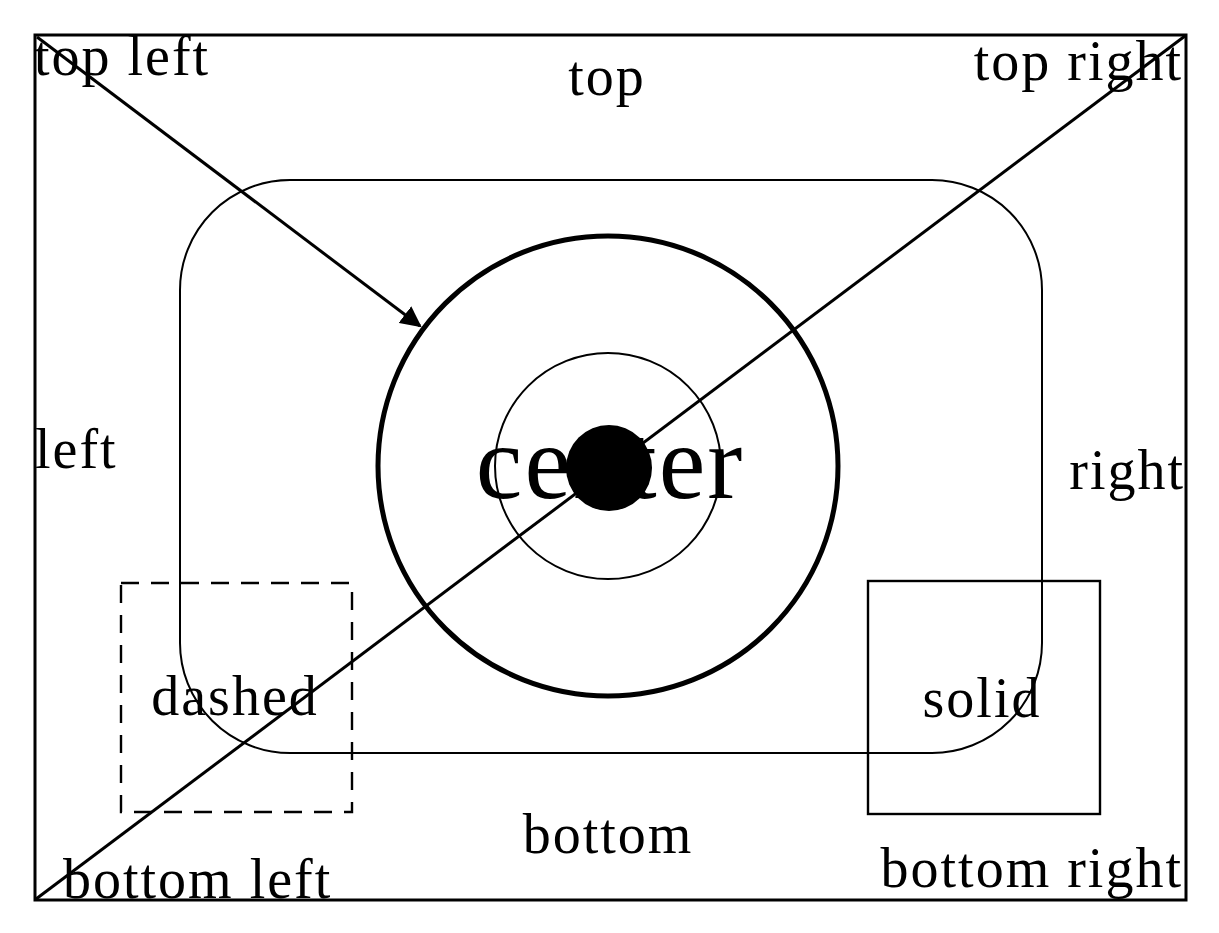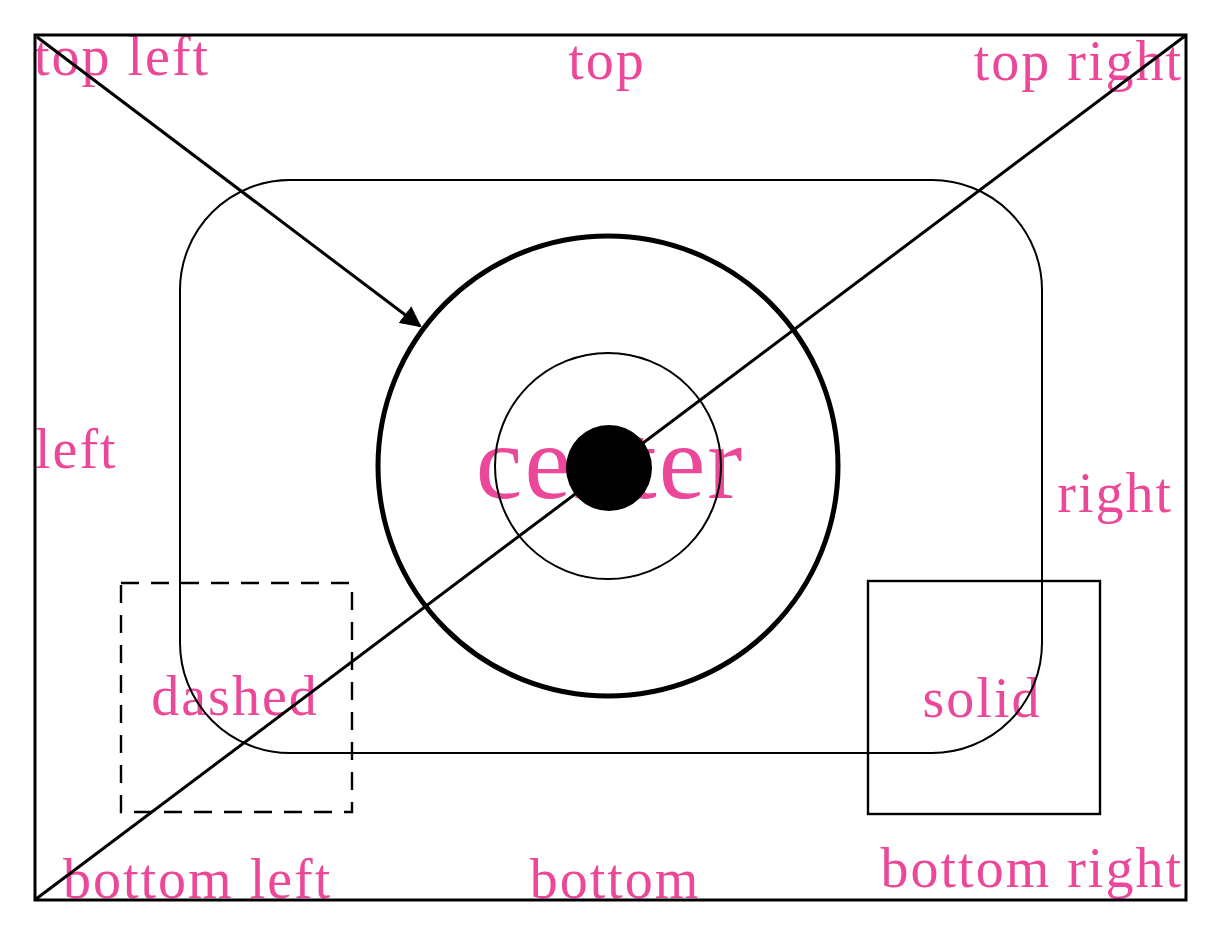--- a/index.html
+++ b/index.html
@@ -15,21 +15,21 @@
     overflow: hidden;
     font-family: "Liberation Serif", "DejaVu Serif", serif;
     color: #000000;
   }
   .lbl {
     position: absolute;
     font-size: 56px;
     line-height: 1;
     letter-spacing: 2px;
     white-space: nowrap;
-    color: #ec4899;
+    color: #000000;
   }
   .lbl.center-anchor { transform: translateX(-50%); }
   .lbl.big {
     font-size: 105px;
     letter-spacing: 2px;
   }
   .shapes-layer {
     position: absolute;
     left: 0;
     top: 0;
@@ -38,37 +38,37 @@
     pointer-events: none;
   }
 </style>
 </head>
 <body>
 
 <div class="figure">
 
   <div class="lbl" style="left:34px; top:28px;">top left</div>
 
-  <div class="lbl center-anchor" style="left:607px; top:32px;">top</div>
+  <div class="lbl center-anchor" style="left:607px; top:48px;">top</div>
 
   <div class="lbl" style="right:36px; top:33px;">top right</div>
 
   <div class="lbl" style="left:35px; top:421px;">left</div>
 
-  <div class="lbl" style="right:46px; top:442px;margin-top:23px;">right</div>
+  <div class="lbl" style="right:34px; top:442px;">right</div>
 
   <div class="lbl big center-anchor" style="left:610px; top:410px;">center</div>
 
   <div class="lbl center-anchor" style="left:235px; top:668px;">dashed</div>
 
   <div class="lbl center-anchor" style="left:982px; top:670px;">solid</div>
 
   <div class="lbl" style="left:33px; top:851px;margin-left:30px;">bottom left</div>
 
-  <div class="lbl center-anchor" style="left:608px; top:851px;margin-left:7px;">bottom</div>
+  <div class="lbl center-anchor" style="left:608px; top:806px;">bottom</div>
 
   <div class="lbl" style="right:36px; top:840px;text-align:right;">bottom right</div>
 
   <svg class="shapes-layer" viewBox="0 0 1219 933" xmlns="http://www.w3.org/2000/svg">
     <defs>
       <marker id="arrowhead" viewBox="0 0 10 10" refX="9" refY="5" markerWidth="7" markerHeight="7" orient="auto" markerUnits="strokeWidth">
         <path d="M 0 0 L 10 5 L 0 10 z" fill="#000000"></path>
       </marker>
     </defs>
 

